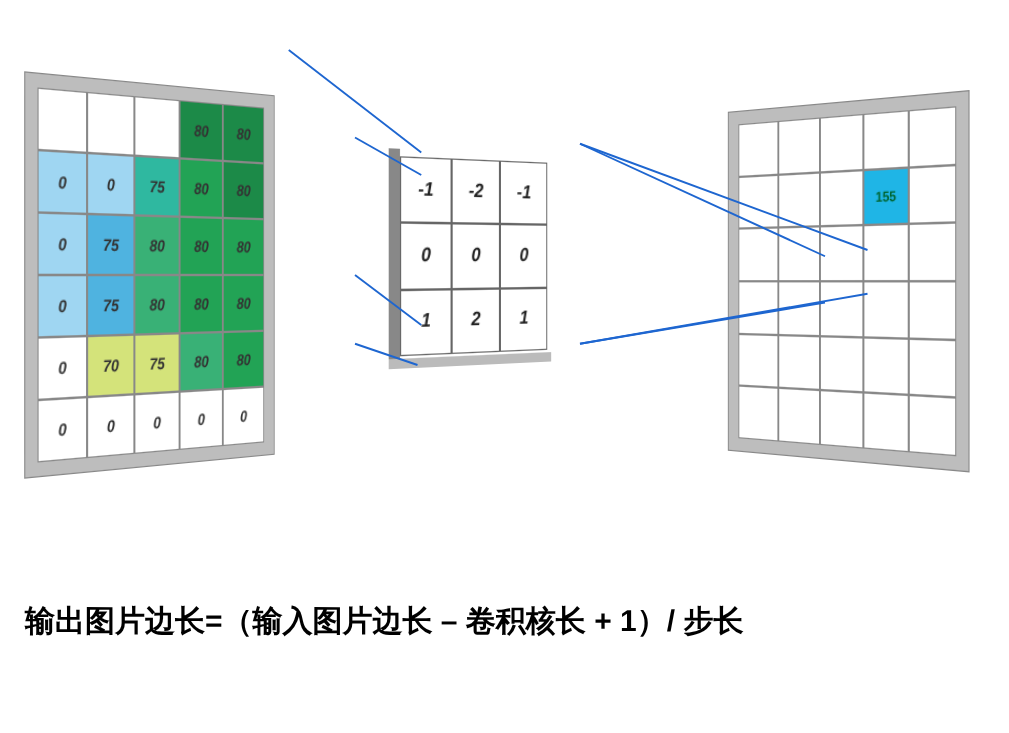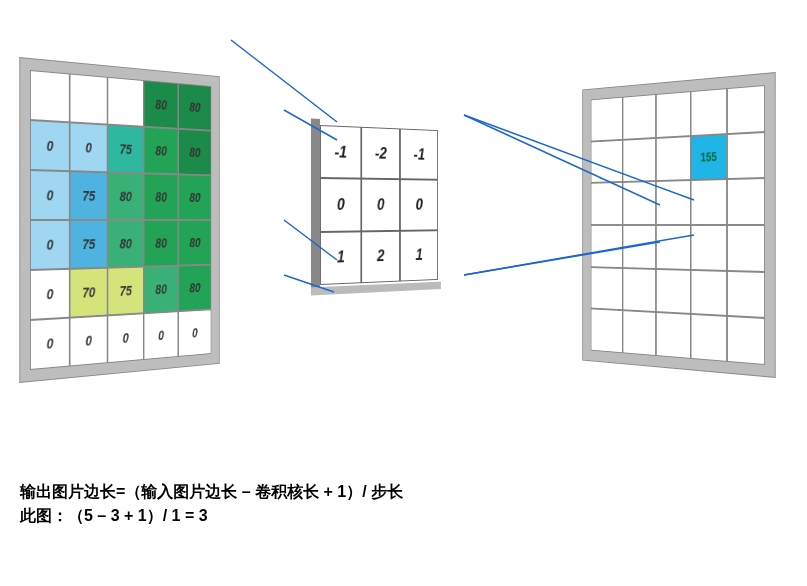--- a/index.html
+++ b/index.html
@@ -11,21 +11,21 @@
     box-sizing: border-box;
     position: relative;
   }
   .diagram {
     position: relative;
     width: 770px;
     height: 450px;
   }
   .caption {
     font-family: "Microsoft YaHei", "SimHei", sans-serif;
-    font-size: 16px;
+    font-size: 24px;
     font-weight: bold;
     line-height: 1.5;
     margin-top: 10px;
   }
 
   
   .panel-left {
     position: absolute;
     left: 10px;
     top: 50px;
@@ -263,14 +263,13 @@
     <line x1="444" y1="95" x2="640" y2="185" stroke="#1e66d0" stroke-width="1.5"></line>
     <line x1="444" y1="95" x2="674" y2="180" stroke="#1e66d0" stroke-width="1.5"></line>
     <line x1="444" y1="255" x2="640" y2="222" stroke="#1e66d0" stroke-width="1.5"></line>
     <line x1="444" y1="255" x2="674" y2="215" stroke="#1e66d0" stroke-width="1.5"></line>
   </svg>
 
 </div>
 
 <div class="caption">
   <div>输出图片边长=（输入图片边长 – 卷积核长 + 1）/ 步长</div>
-  <div>此图：（5 – 3 + 1）/ 1  =  3</div>
 </div>
 
 </body></html>

